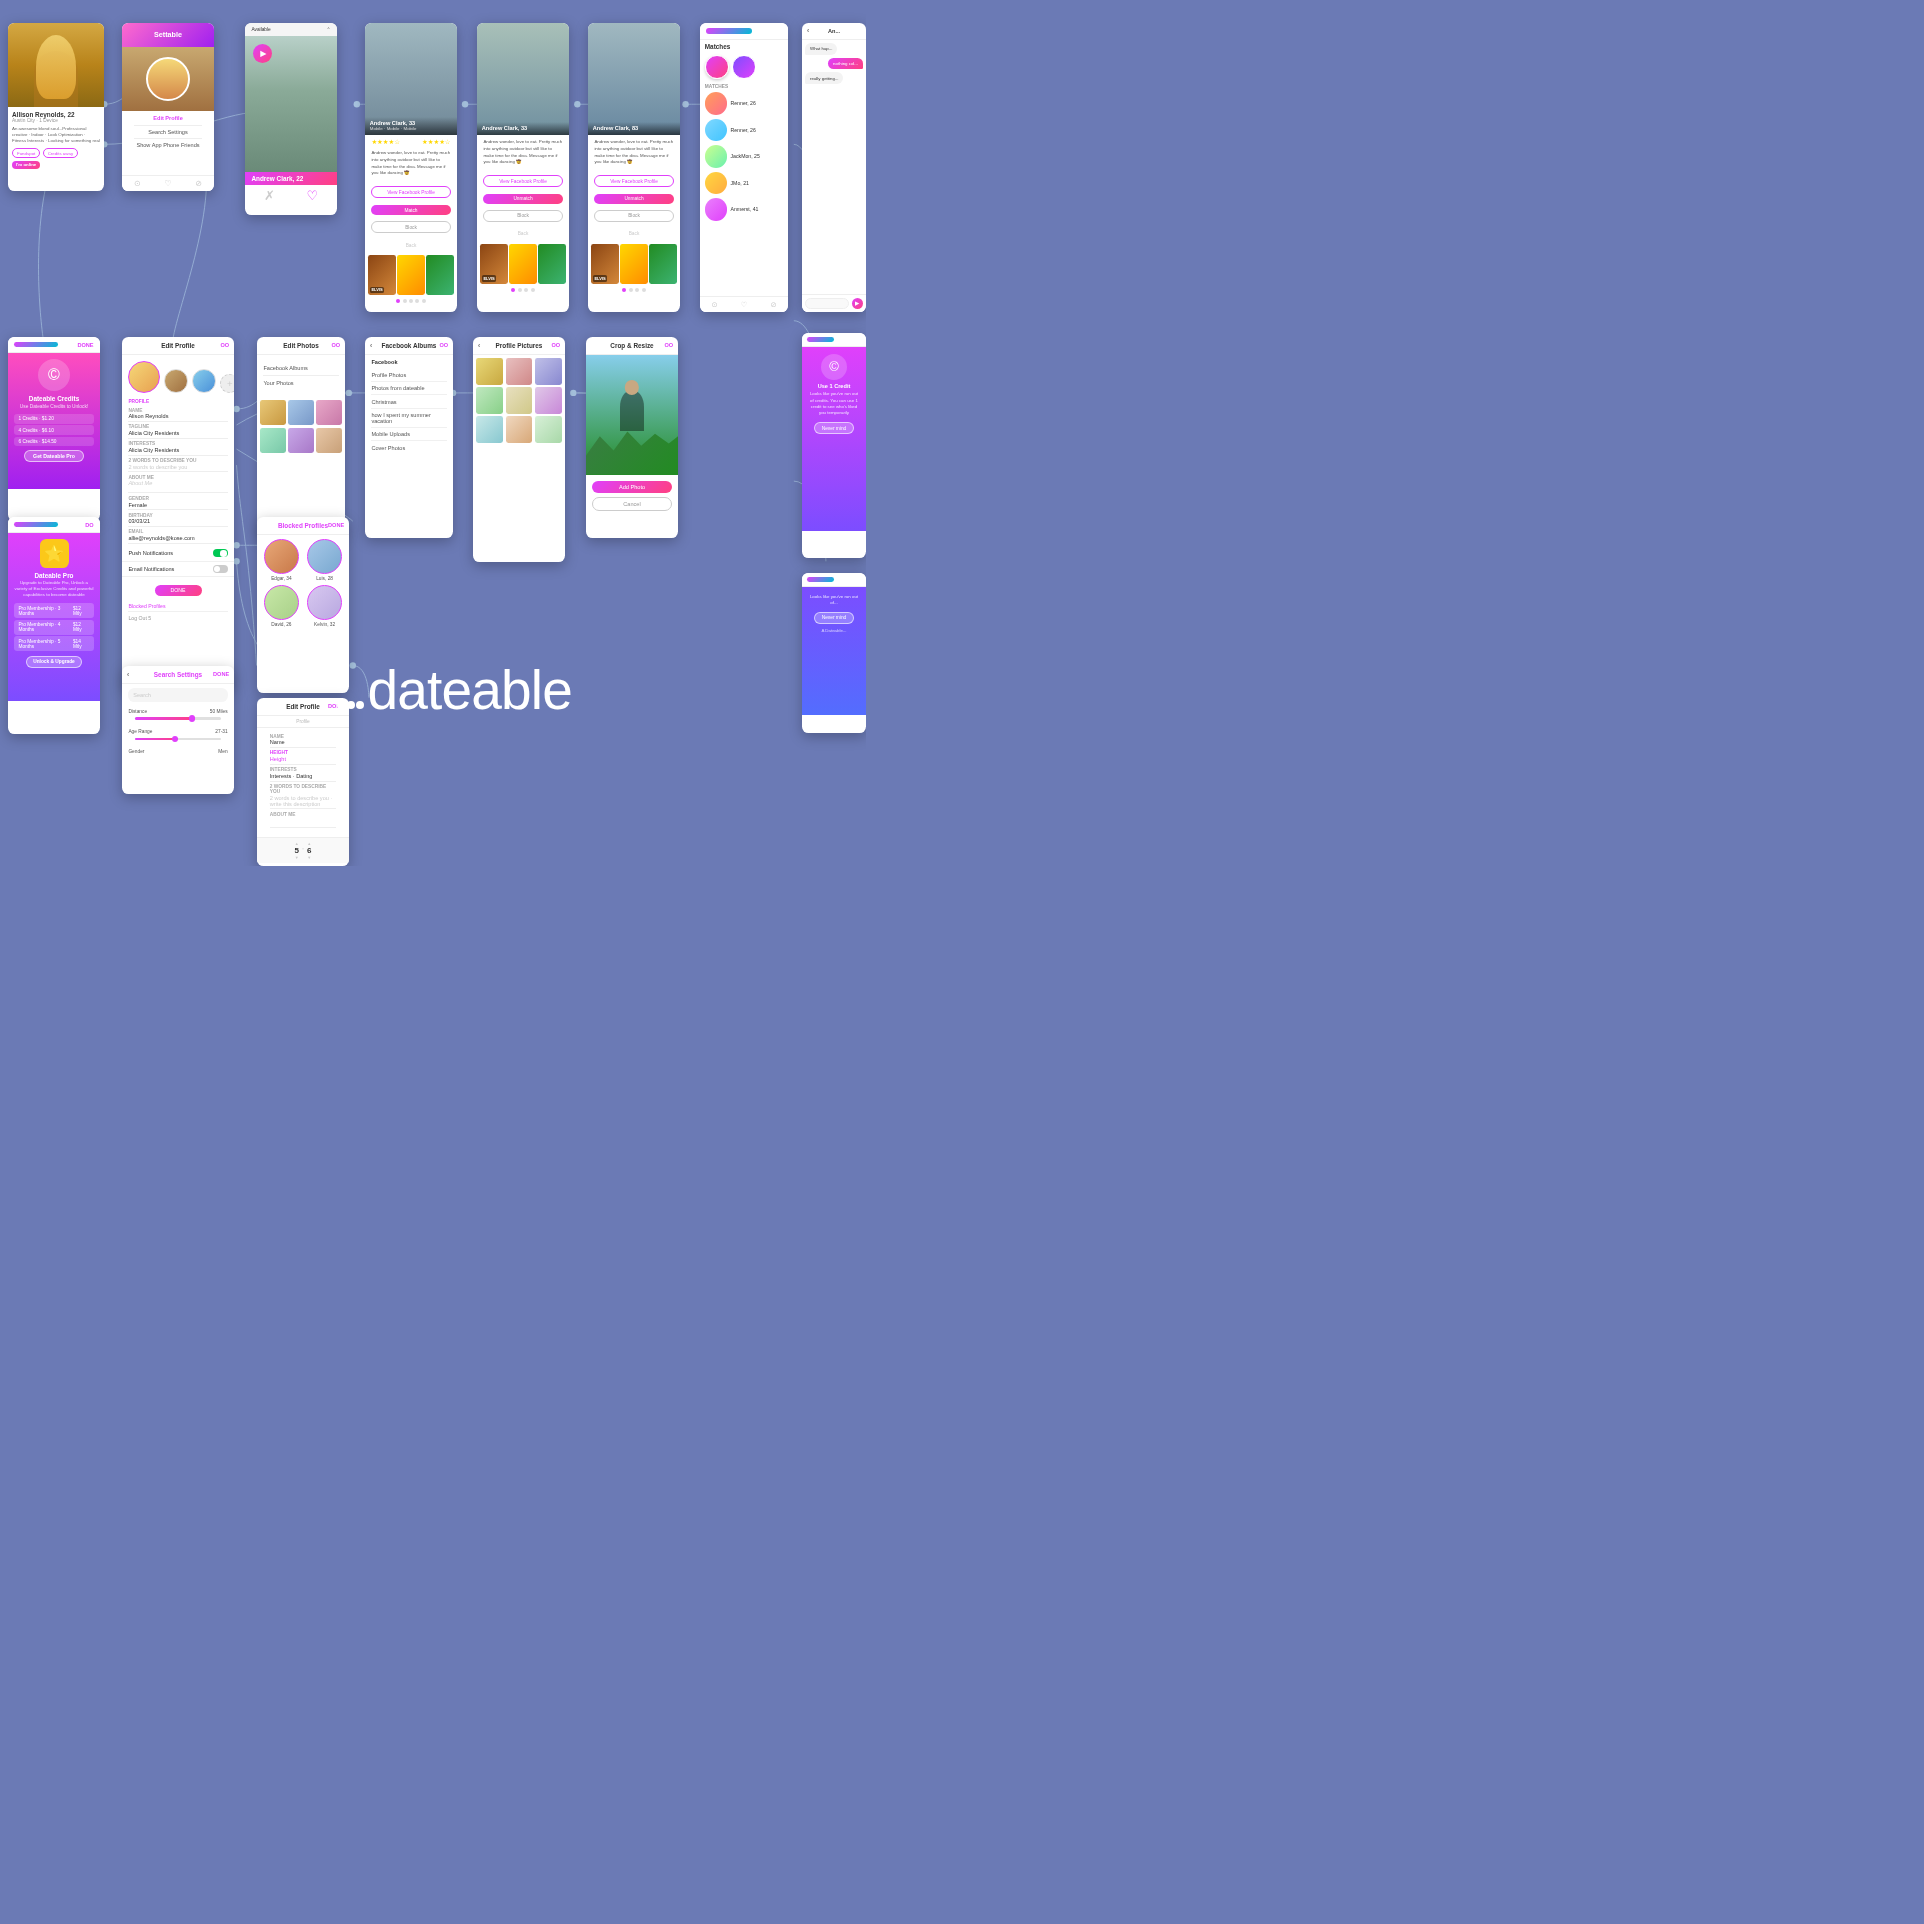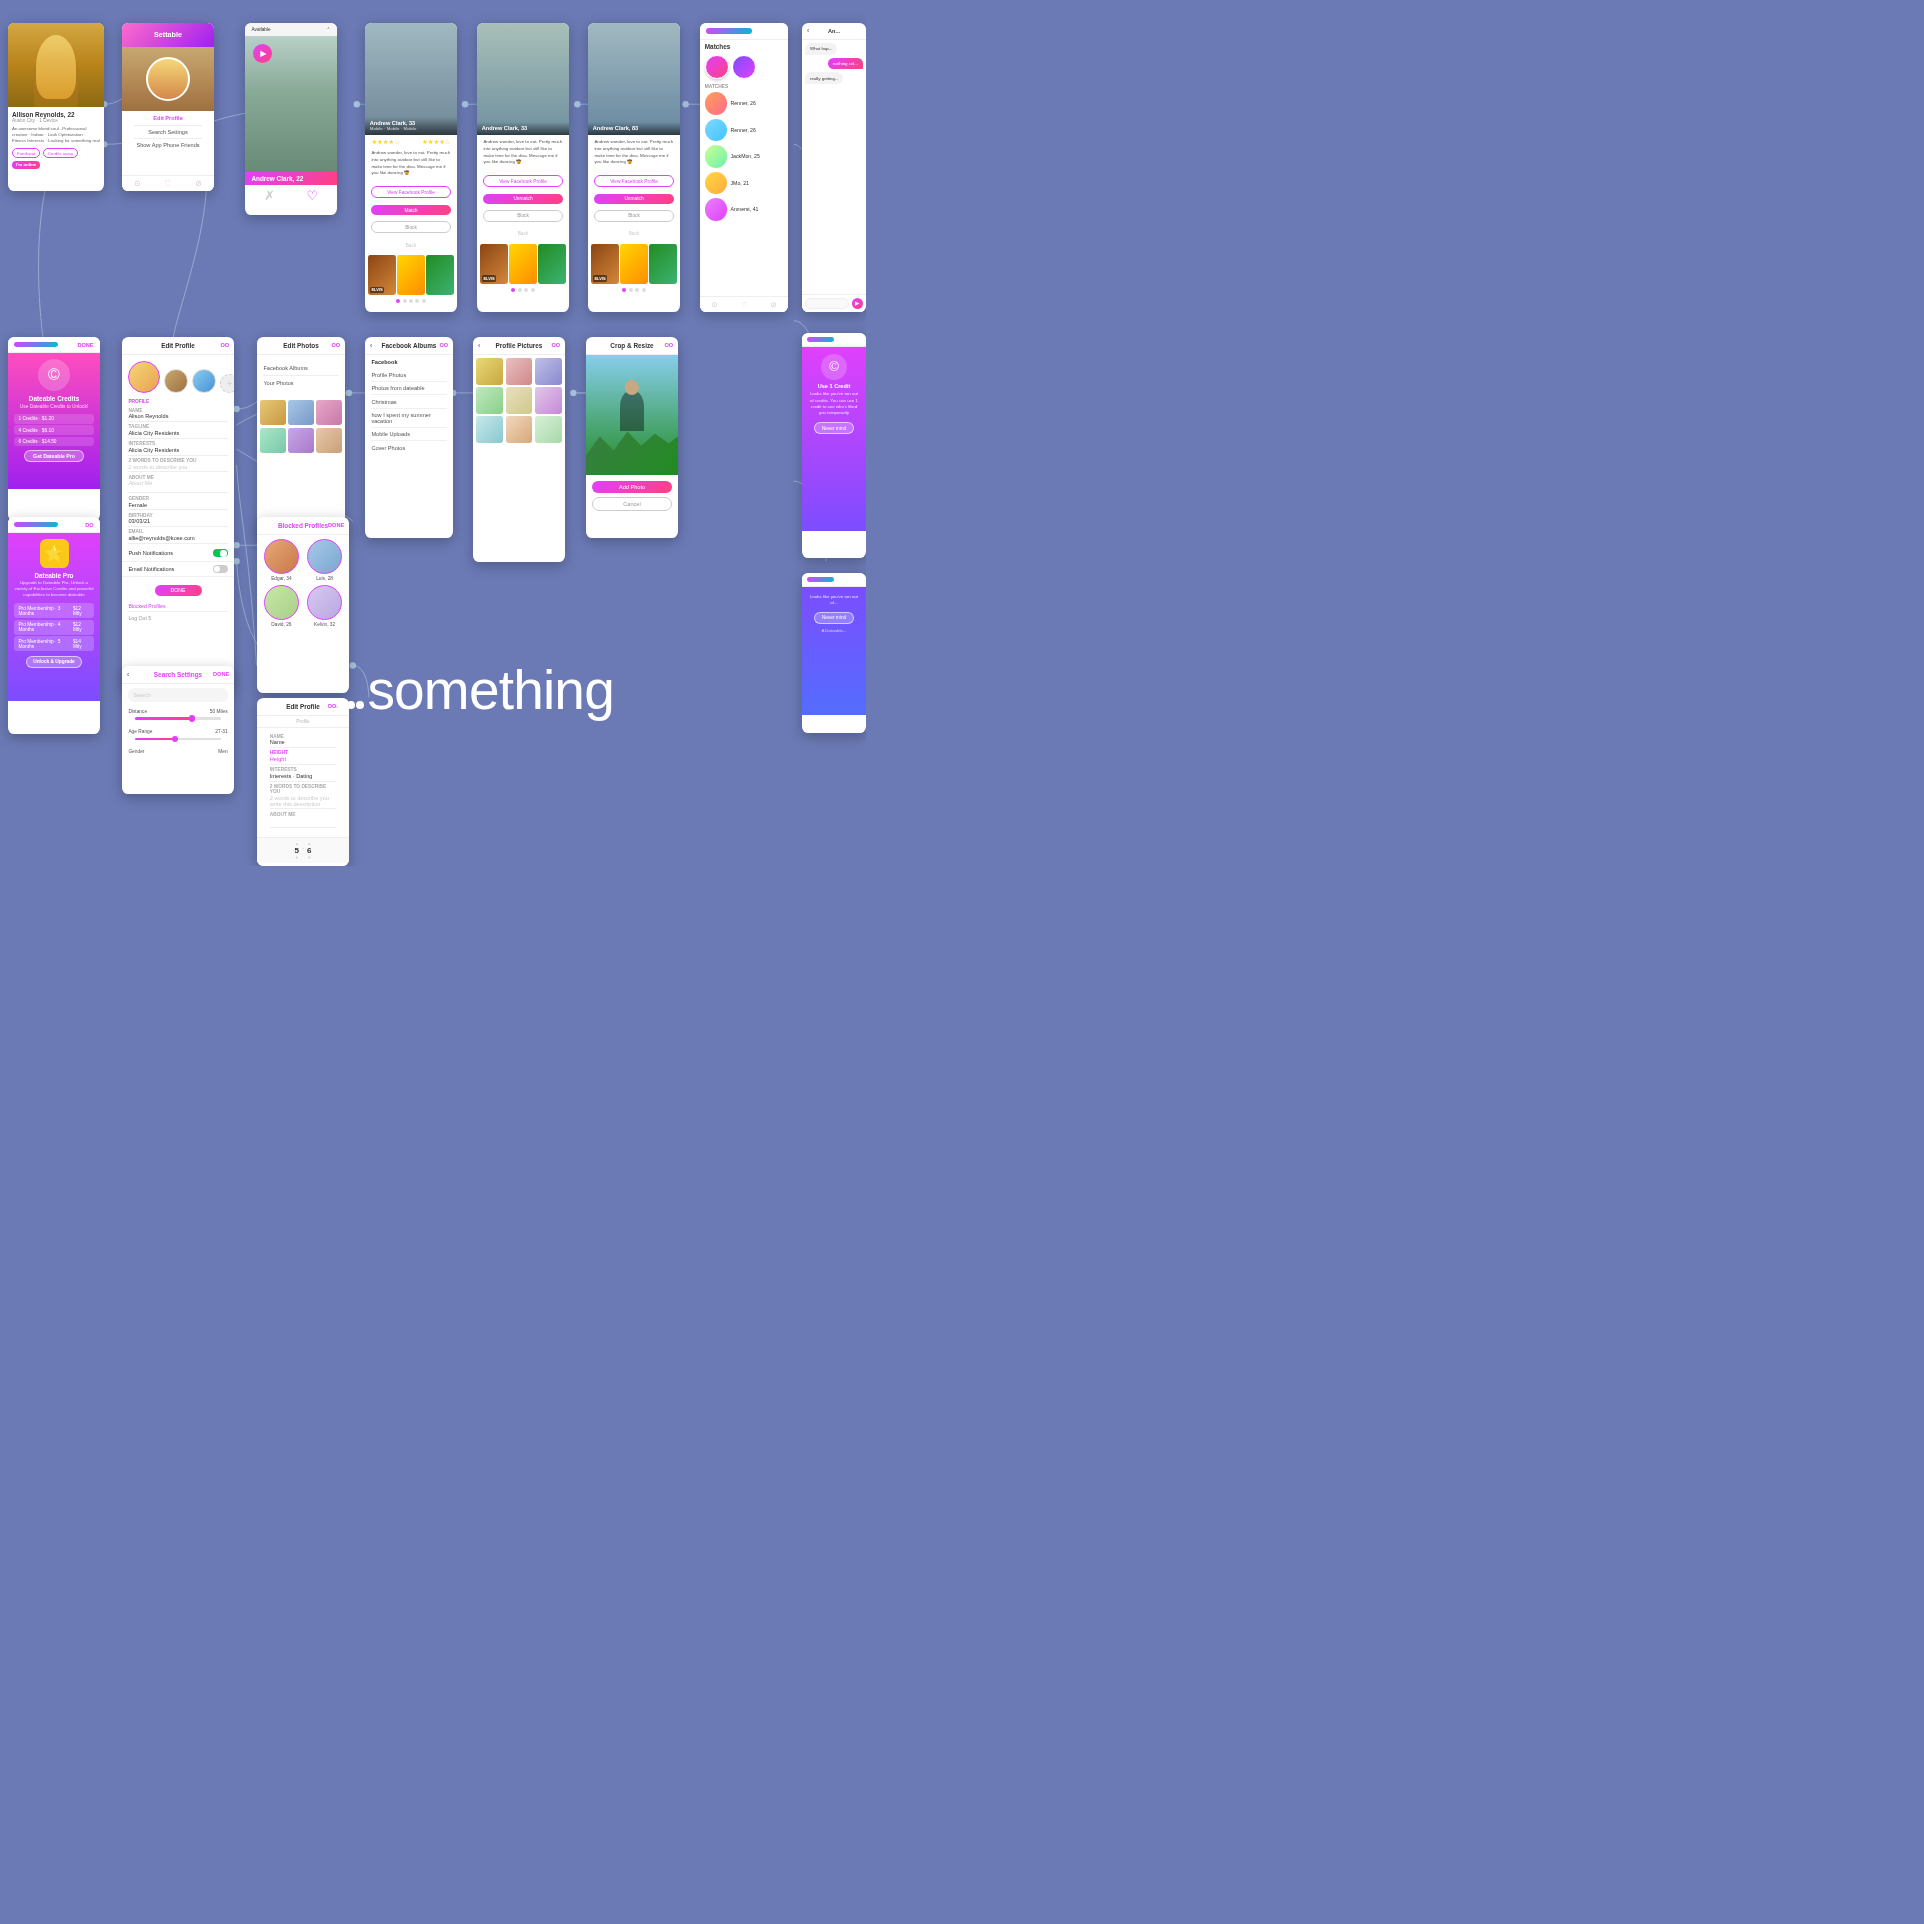--- a/index.html
+++ b/index.html
@@ -880,16 +880,16 @@
     </div>
   </div>
 </div>
 
 <div class="dateable-logo-wrap">
   <span style="font-size:55px;font-weight:300;color:#fff;letter-spacing:-0.8px;font-family:-apple-system,BlinkMacSystemFont,'Segoe UI',sans-serif;">
     <span style="display:inline-flex;align-items:center;gap:1.6px;margin-right:3.2px;">
       <span style="display:inline-block;width:8px;height:8px;background:#fff;border-radius:50%;"></span>
       <span style="display:inline-block;width:8px;height:8px;background:#fff;border-radius:50%;"></span>
       <span style="display:inline-block;width:8px;height:8px;background:#fff;border-radius:50%;"></span>
-    </span><span>something</span>
+    </span><span>dateable</span>
   </span>
 </div>
 
 
 </body></html>

